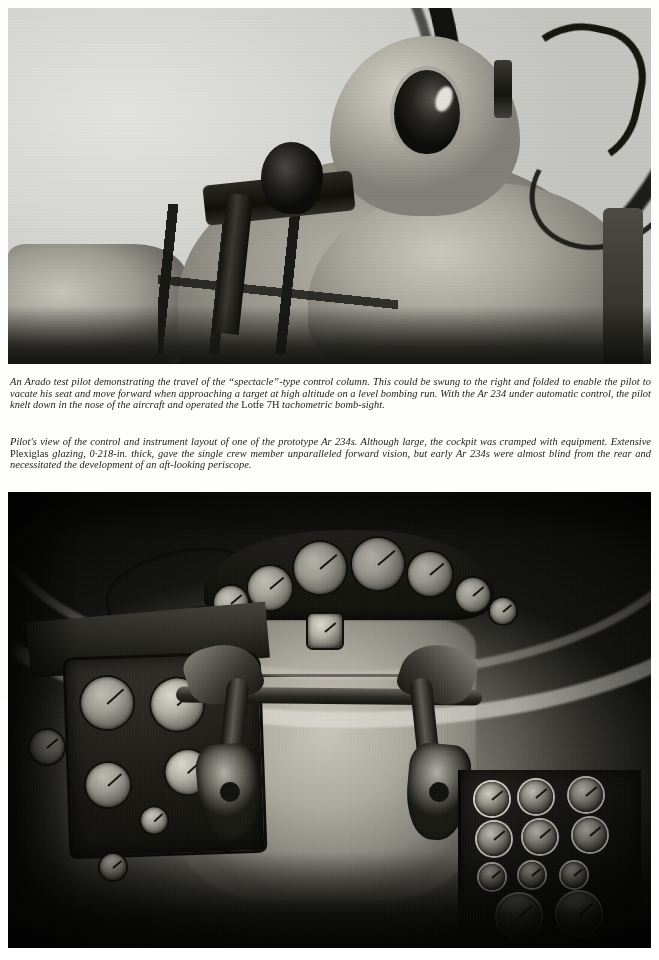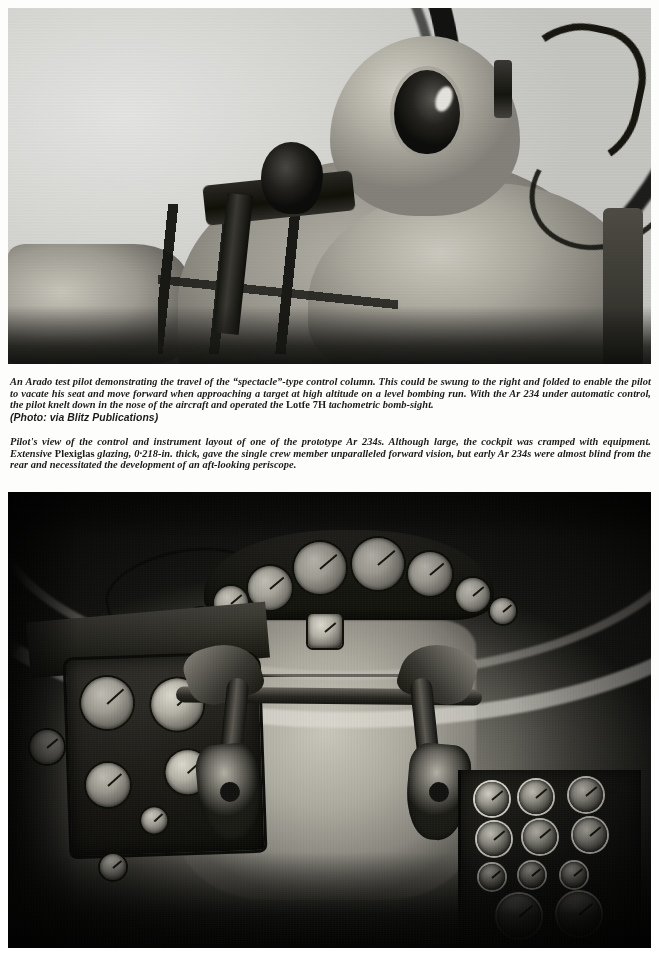--- a/index.html
+++ b/index.html
@@ -14,21 +14,20 @@
     font-family: "Liberation Serif", serif;
     overflow: hidden;
   }
 
   .page {
     position: absolute;
     left: 0; top: 0;
     width: 659px;
     height: 700px;
     background: #fdfdfc;
-    font-weight: bold;
   }
 
   
   .photo-top {
     position: absolute;
     left: 8px;
     top: 8px;
     width: 643px;
     height: 356px;
     overflow: hidden;
@@ -511,21 +510,20 @@
     <div class="pt-hand"></div>
 
     <div class="pt-harness"></div>
     <div class="pt-bottom-dark"></div>
     <div class="pt-grain"></div>
 
   </figure>
 
   <div class="caption" id="caption-top">
     <p><span>An Arado test pilot demonstrating the travel of the “spectacle”-type control column. This could be swung to the right and folded to enable the pilot to vacate his seat and move forward when approaching a target at high altitude on a level bombing run. With the Ar 234 under automatic control, the pilot knelt down in the nose of the aircraft and operated the </span><span class="upright">Lotfe 7H</span><span> tachometric bomb-sight.</span></p>
-    <p class="credit">(Photo: via Blitz Publications)</p>
   </div>
 
   <div class="caption" id="caption-bottom">
     <p><span>Pilot's view of the control and instrument layout of one of the prototype Ar 234s. Although large, the cockpit was cramped with equipment. Extensive </span><span class="upright">Plexiglas</span><span> glazing, 0·218-in. thick, gave the single crew member unparalleled forward vision, but early Ar 234s were almost blind from the rear and necessitated the development of an aft-looking periscope.</span></p>
   </div>
 
   <figure class="photo-bottom" style="margin:0;">
     <div class="pb-base"></div>
     <div class="pb-glare"></div>
     <div class="pb-glare-line"></div>

